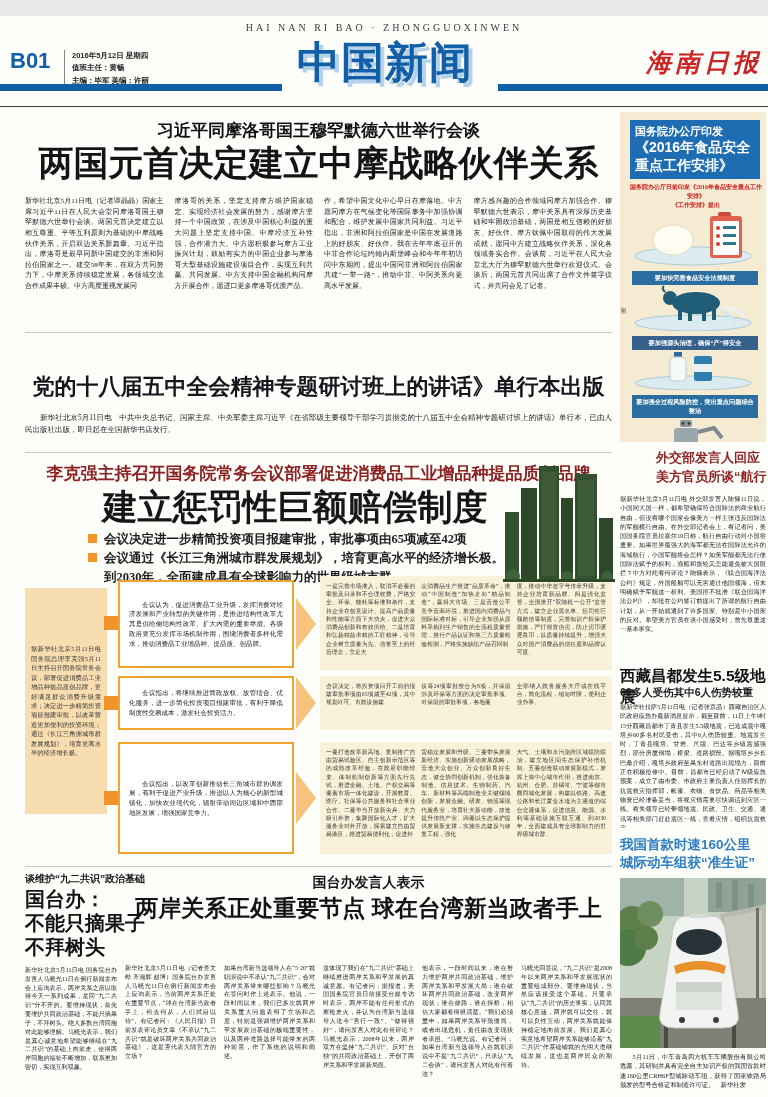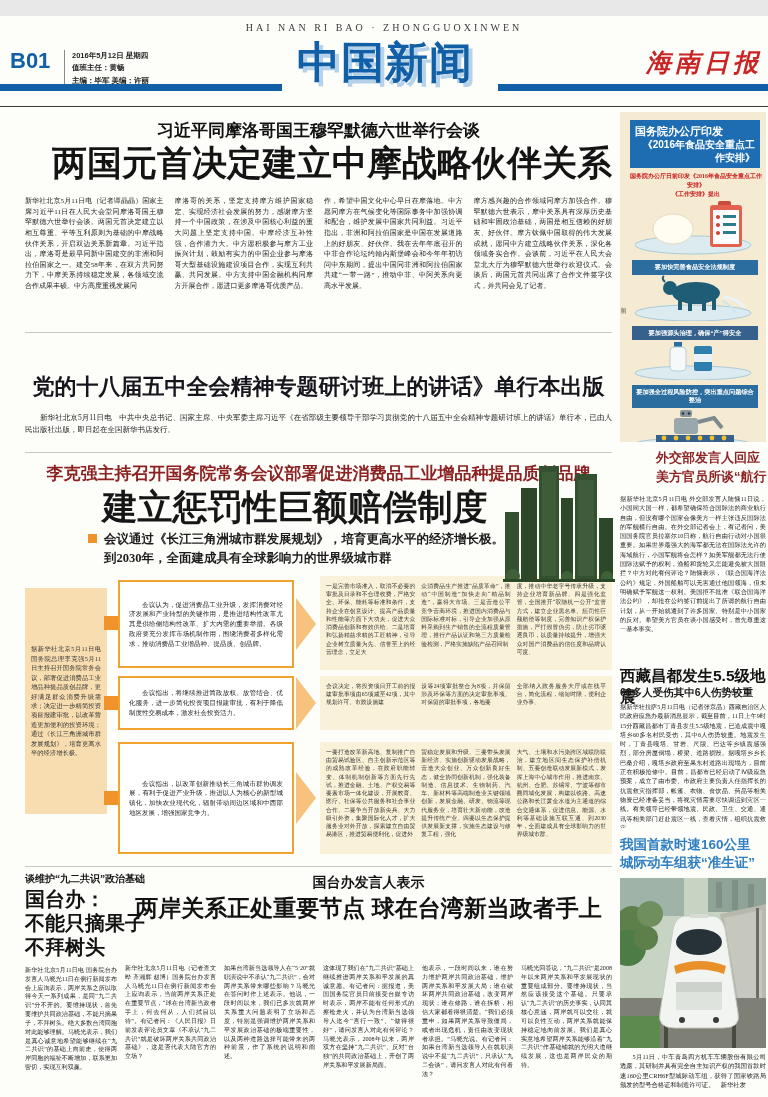--- a/index.html
+++ b/index.html
@@ -24,21 +24,21 @@
     font-style:italic; color:#c92323; letter-spacing:4px; font-family:"Liberation Serif",serif; }
   .bar-left  { position:absolute; top:68px; left:0; width:282px; height:7px; background:#115fa6; }
   .bar-right { position:absolute; top:68px; left:498px; right:0; height:7px; background:#115fa6; }
   .head-rule { position:absolute; top:90px; left:0; right:0; height:1px; background:#3a3a3a; }
 
   .rule { position:absolute; left:25px; width:587px; height:1px; background:#c8c8c8; }
 
   
   .m-kicker { position:absolute; top:103px; left:25px; width:587px; text-align:center;
     font-size:17px; font-weight:bold; color:#111; }
-  .m-headline { position:absolute; top:124px; left:25px; width:587px; text-align:right;
+  .m-headline { position:absolute; top:124px; left:25px; width:587px; text-align:center;
     font-family:"Liberation Sans",sans-serif; font-weight:900; font-size:35px; color:#141414; }
   .m-body { position:absolute; top:180px; left:25px; width:587px; height:128px;
     display:flex; gap:11px; }
   .m-body > div { flex:1; font-size:7px; line-height:1.52; text-align:justify; color:#222;
     overflow:hidden; }
 
   
   .d-h1 { position:absolute; top:326px; left:25px; width:587px; text-align:center;
     font-family:"Liberation Sans",sans-serif; font-weight:900; font-size:22px; color:#15151d; }
   .d-h2 { position:absolute; top:356px; left:25px; width:587px; text-align:center;
@@ -85,21 +85,21 @@
     display:flex; gap:8px; }
   .bc-body > div { flex:1; font-size:6.1px; line-height:1.45; text-align:justify; color:#222;
     overflow:hidden; }
 
   
   .infographic { position:absolute; left:620px; top:96px; width:146px; height:330px;
     background:#f5ead2; overflow:hidden; }
   .ig-header { margin:8px 6px 0 10px; background:#1e6db3; color:#fff; padding:4px 5px;
     font-family:"Liberation Sans",sans-serif; font-weight:900; }
   .ig-h1 { font-size:11px; line-height:1.3; }
-  .ig-h2 { font-size:10px; line-height:1.3;text-align:right; }
+  .ig-h2 { font-size:14px; line-height:1.3; }
   .ig-sub { margin:4px 4px 0 10px; text-align:center; font-size:6px; font-weight:bold;
     color:#cc2020; line-height:1.5; }
   .ig-band { margin:1px 8px 0 12px; color:#fff; font-size:6.2px; font-weight:bold;
     text-align:center; padding:3px 3px; line-height:1.35; font-family:"Liberation Sans",sans-serif; }
   .band-blue { background:#2a6d9e; }
   .band-teal { background:#35618c; }
   .ig-slot { text-align:center; }
   .ig-credit { position:absolute; left:1px; top:190px; writing-mode:vertical-rl;
     font-size:5.5px; color:#8a7f66; letter-spacing:2px; }
 
@@ -172,20 +172,21 @@
     <rect x="96" y="60" width="14" height="64" fill="#2c4828"></rect>
     <rect x="39" y="14" width="14" height="104" fill="#3d5c37"></rect>
     <rect x="75" y="22" width="16" height="96" fill="#3d5c37"></rect>
     <circle cx="10" cy="118" r="7" fill="#3f6137"></circle>
     <circle cx="64" cy="119" r="6" fill="#3f6137"></circle>
     <circle cx="104" cy="119" r="6" fill="#3f6137"></circle>
     <rect x="0" y="121" width="112" height="3" fill="#2c4828"></rect>
   </svg>
 
   <div class="g-bullets">
+    <div class="row"><span class="sq"></span><span>会议决定进一步精简投资项目报建审批，审批事项由65项减至42项</span></div>
     <div class="row"><span class="sq"></span><span>会议通过《长江三角洲城市群发展规划》，培育更高水平的经济增长极。</span></div>
     <div class="row cont"><span>到2030年，全面建成具有全球影响力的世界级城市群</span></div>
   </div>
 
   <div class="g-intro">
       <span>据新华社北京5月11日电 国务院总理李克强5月11日主持召开国务院常务会议，部署促进消费品工业增品种提品质创品牌，更好满足群众消费升级需求；决定进一步精简投资项目报建审批，以改革营造更加便利的投资环境；通过《长江三角洲城市群发展规划》，培育更高水平的经济增长极。</span>
     </div>
 
   <div class="g-box" style="top:564px; height:88px">会议认为，促进消费品工业升级，发挥消费对经济发展和产业转型的关键作用，是推进结构性改革尤其是供给侧结构性改革、扩大内需的重要举措。各级政府要充分发挥市场机制作用，围绕消费者多样化需求，推动消费品工业增品种、提品质、创品牌。</div>
   <div class="g-box" style="top:660px; height:54px">会议指出，将继续推进简政放权、放管结合、优化服务，进一步简化投资项目报建审批，有利于降低制度性交易成本，激发社会投资活力。</div>

